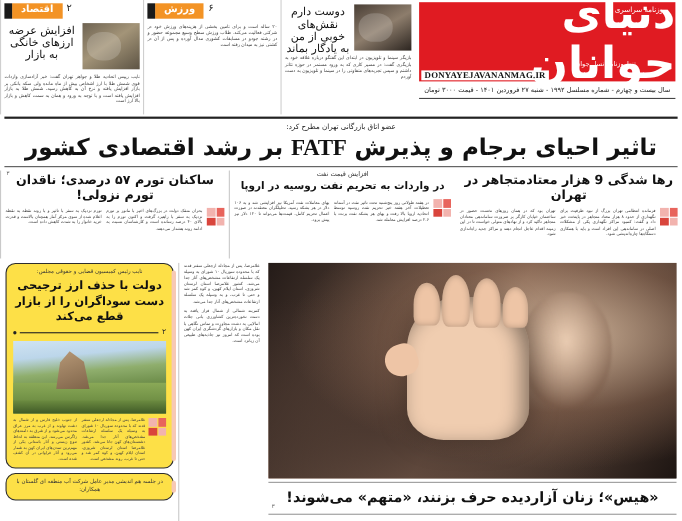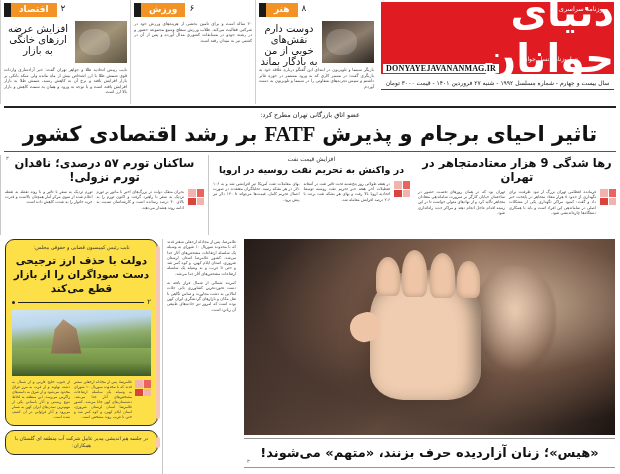--- a/index.html
+++ b/index.html
@@ -202,25 +202,20 @@
       <div class="nameplate">
         <span class="tiny-top">روزنامه سراسری</span>
         <span class="logo-fa">دنیای جوانان</span>
         <span class="tiny-bottom">تنهاروزنامه نسل جوان</span>
         <span class="site">DONYAYEJAVANANMAG.IR</span>
       </div>
       <div class="dateline">سال بیست و چهارم - شماره مسلسل ۱۹۹۲ - شنبه ۲۷ فروردین ۱۴۰۱ - قیمت ۳۰۰۰ تومان</div>
     </div>
 
     <div class="promo art">
-      <div class="promo-head">
-        <span class="sec-square"></span>
-        <span class="sec-tab">هنر</span>
-        <span class="sec-page">۸</span>
-      </div>
       <div class="promo-body">
         <div class="promo-photo p3"></div>
         <div class="promo-title">دوست دارم نقش‌های خوبی از من به یادگار بماند</div>
       </div>
       <div class="promo-text">بازیگر سینما و تلویزیون در ابتدای این گفتگو درباره علاقه خود به بازیگری گفت: در مسیر کاری که به ورود مستمر در حوزه تئاتر داشتم و سپس تجربه‌های متفاوتی را در سینما و تلویزیون به دست آوردم</div>
     </div>
 
     <div class="promo sports">
       <div class="promo-head">
         <span class="sec-square"></span>
@@ -263,21 +258,21 @@
           </span>
         <div class="minicols">
           <div class="minicol">فرمانده انتظامی تهران بزرگ از نبود ظرفیت برای نگهداری از حدود ۸ هزار معتاد متجاهر در پایتخت خبر داد و گفت: کمبود مراکز نگهداری یکی از مشکلات اصلی در ساماندهی این افراد است و باید با همکاری دستگاه‌ها چاره‌اندیشی شود.</div>
           <div class="minicol">تهران بود که در همان روزهای نخست حضور در ساختمان خیابان کارگر بر ضرورت ساماندهی معتادان متجاهر تأکید کرد و از نهادهای متولی خواست تا در این زمینه اقدام عاجل انجام دهند و مراکز جدید راه‌اندازی شود.</div>
         </div>
       </div>
     </div>
 
     <div class="subcol c2">
       <div class="sub-kicker">افزایش قیمت نفت</div>
-      <div class="sub-title small">در واکنش به تحریم نفت روسیه در اروپا</div>
+      <div class="sub-title small">در واردات به تحریم نفت روسیه در اروپا</div>
       <div class="subbody">
         <span class="pixblock">
             <i></i>
             <i></i>
             <i></i>
             <i></i>
           </span>
         <div class="minicols">
           <div class="minicol">در هفته طولانی روز پنج‌شنبه تحت تاثیر نفت در آستانه تعطیلات آخر هفته خبر تحریم نفت روسیه توسط اتحادیه اروپا بالا رفت و بهای هر بشکه نفت برنت با ۲.۶ درصد افزایش معامله شد.</div>
           <div class="minicol">بهای معاملات نفت آمریکا نیز افزایشی شد و به ۱۰۶ دلار در هر بشکه رسید. تحلیلگران معتقدند در صورت اعمال تحریم کامل، قیمت‌ها می‌تواند تا ۱۲۰ دلار نیز پیش برود.</div>

